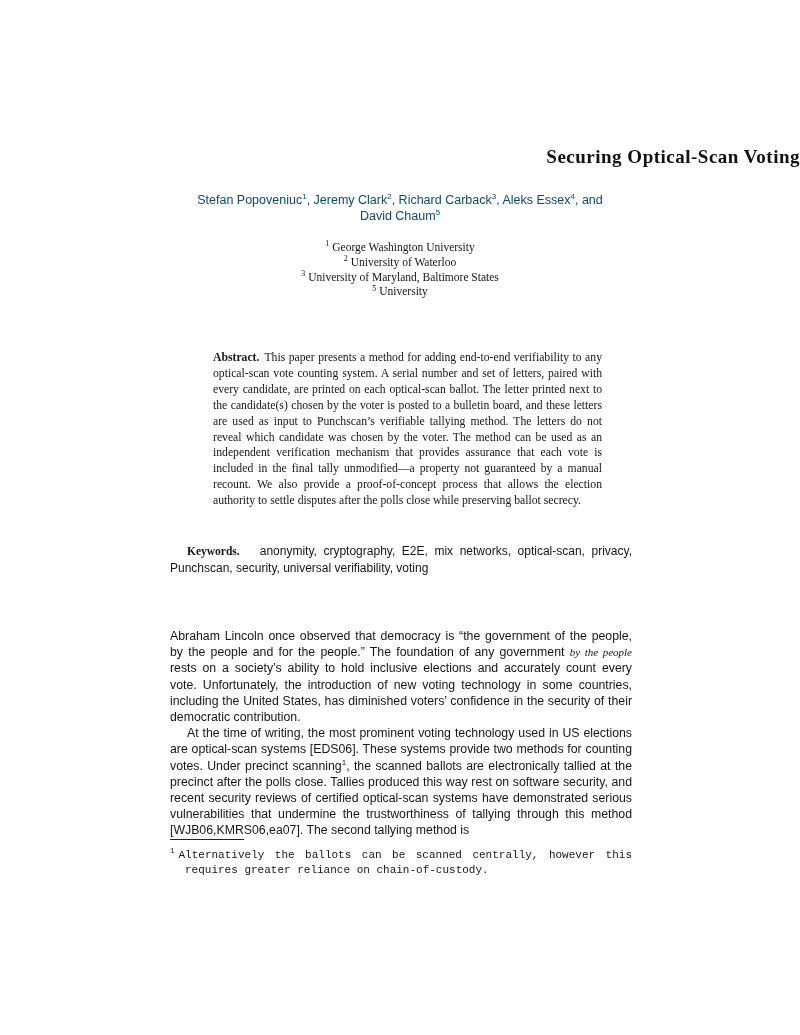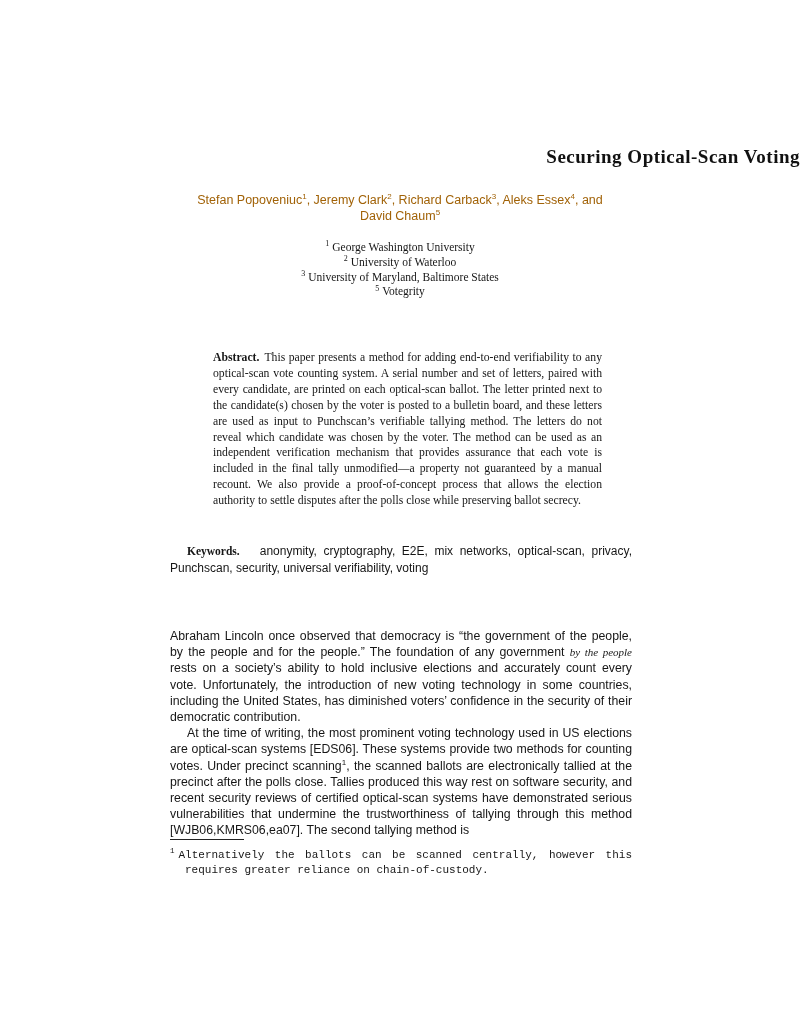--- a/index.html
+++ b/index.html
@@ -24,21 +24,21 @@
     color: #111;
   }
 
   .authors {
     position: absolute;
     top: 192px; left: 100px; width: 600px;
     text-align: center;
     font-family: "Liberation Sans", sans-serif;
     font-size: 12.5px;
     line-height: 16px;
-    color: #a16207;
+    color: #0c4a6e;
   }
   .authors sup, .affils sup, .body-sup {
     font-size: 8px;
     vertical-align: super;
     line-height: 0;
   }
 
   .affils {
     position: absolute;
     top: 240px; left: 0; width: 800px;
@@ -135,21 +135,21 @@
 
   <div class="authors">
     <div><span>Stefan Popoveniuc</span><sup>1</sup><span>, </span><span>Jeremy Clark</span><sup>2</sup><span>, </span><span>Richard Carback</span><sup>3</sup><span>, </span><span>Aleks Essex</span><sup>4</sup><span>, and</span></div>
     <div><span>David Chaum</span><sup>5</sup></div>
   </div>
 
   <div class="affils">
     <div><sup>1</sup><span>George Washington University</span></div>
     <div><sup>2</sup><span>University of Waterloo</span></div>
     <div><sup>3</sup><span>University of Maryland, Baltimore States</span></div>
-    <div><sup>5</sup><span>Votegrity</span></div>
+    <div><sup>5</sup><span>University</span></div>
   </div>
 
   <div class="abstract"><span class="label">Abstract.</span><span>This paper presents a method for adding end-to-end verifiability to any optical-scan vote counting system. A serial number and set of letters, paired with every candidate, are printed on each optical-scan ballot. The letter printed next to the candidate(s) chosen by the voter is posted to a bulletin board, and these letters are used as input to Punchscan’s verifiable tallying method. The letters do not reveal which candidate was chosen by the voter. The method can be used as an independent verification mechanism that provides assurance that each vote is included in the final tally unmodified—a property not guaranteed by a manual recount. We also provide a proof-of-concept process that allows the election authority to settle disputes after the polls close while preserving ballot secrecy.</span></div>
 
   <div class="keywords"><span class="label">Keywords.</span><span>anonymity, cryptography, E2E, mix networks, optical-scan, privacy, Punchscan, security, universal verifiability, voting</span></div>
 
 
   <div class="intro">
     <p><span>Abraham Lincoln once observed that democracy is “the government of the people, by the people and for the people.” The foundation of any government </span><span class="italic-phrase">by the people</span><span> rests on a society’s ability to hold inclusive elections and accurately count every vote. Unfortunately, the introduction of new voting technology in some countries, including the United States, has diminished voters’ confidence in the security of their democratic contribution.</span></p>
     <p class="indented"><span>At the time of writing, the most prominent voting technology used in US elections are optical-scan systems [EDS06]. These systems provide two methods for counting votes. Under precinct scanning</span><sup class="body-sup">1</sup><span>, the scanned ballots are electronically tallied at the precinct after the polls close. Tallies produced this way rest on software security, and recent security reviews of certified optical-scan systems have demonstrated serious vulnerabilities that undermine the trustworthiness of tallying through this method [WJB06,KMRS06,ea07]. The second tallying method is</span></p>

